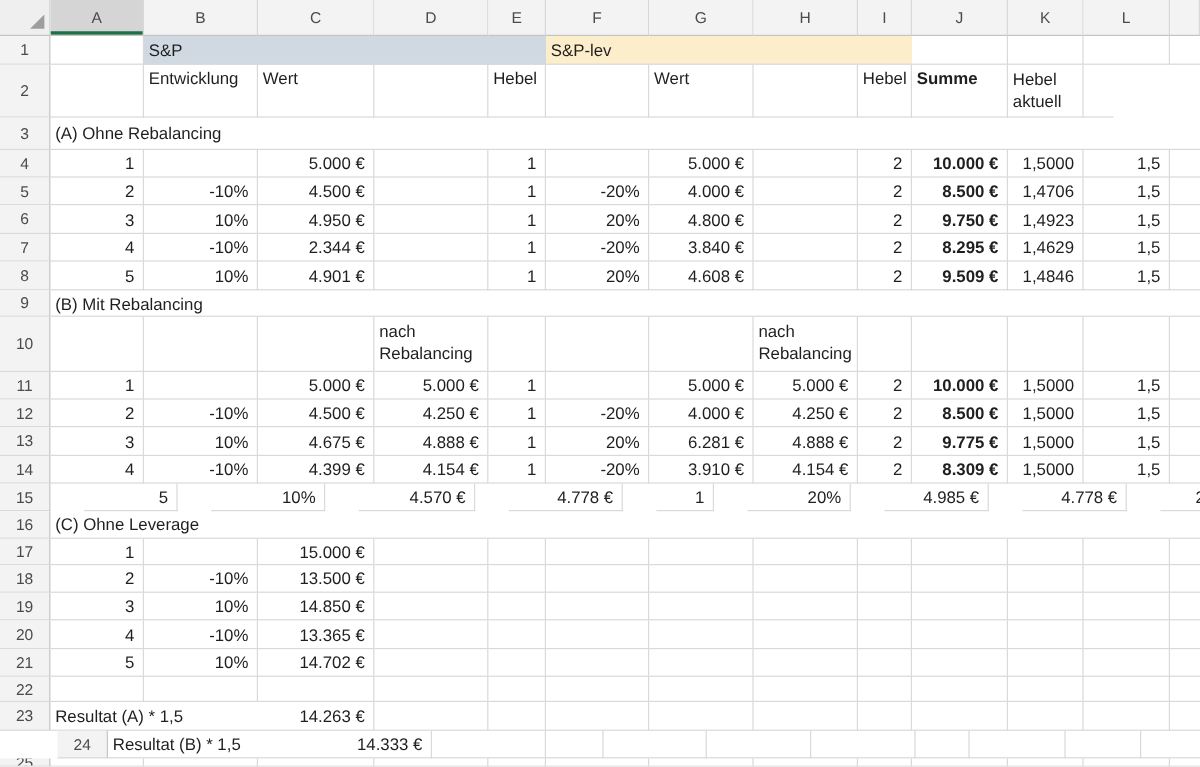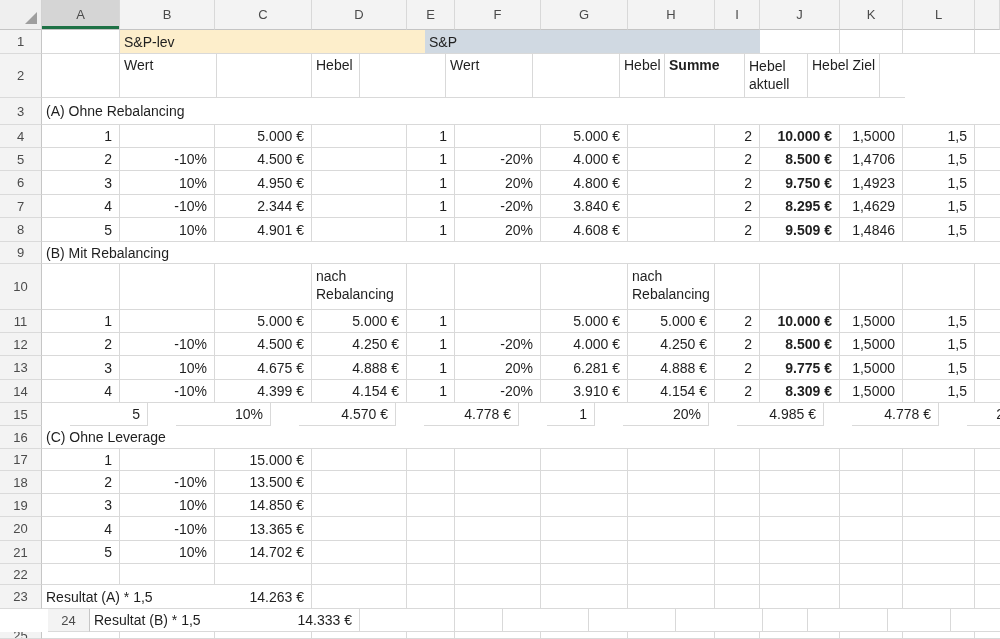--- a/index.html
+++ b/index.html
@@ -87,40 +87,40 @@
       <div class="colhdr" style="flex-basis: 80px;">J</div>
       <div class="colhdr" style="flex-basis: 63px;">K</div>
       <div class="colhdr" style="flex-basis: 72px;">L</div>
       <div class="colhdr" style="flex-basis: 25px;"></div>
     </div>
   <div id="rows">
 
   <div class="row" style="height: 24px;">
         <div class="rowhdr">1</div>
         <div class="cell" style="flex-basis: 78px;"></div>
+        <div class="cell bg-sp" style="flex-basis: 335px;">S&amp;P</div>
         <div class="cell bg-lev" style="flex-basis: 305px;">S&amp;P-lev</div>
-        <div class="cell bg-sp" style="flex-basis: 335px;">S&amp;P</div>
         <div class="cell" style="flex-basis: 80px;"></div>
         <div class="cell" style="flex-basis: 63px;"></div>
         <div class="cell" style="flex-basis: 72px;"></div>
         <div class="cell noline" style="flex-basis: 25px;"></div>
       </div>
       <div class="row top" style="height: 44px;">
         <div class="rowhdr">2</div>
         <div class="cell" style="flex-basis: 78px;"></div>
+        <div class="cell" style="flex-basis: 95px;">Entwicklung</div>
         <div class="cell" style="flex-basis: 97px;">Wert</div>
         <div class="cell" style="flex-basis: 95px;"></div>
         <div class="cell" style="flex-basis: 48px;">Hebel</div>
         <div class="cell" style="flex-basis: 86px;"></div>
         <div class="cell" style="flex-basis: 87px;">Wert</div>
         <div class="cell" style="flex-basis: 87px;"></div>
         <div class="cell" style="flex-basis: 45px;">Hebel</div>
         <div class="cell bold" style="flex-basis: 80px;">Summe</div>
         <div class="cell wrap" style="flex-basis: 63px;">Hebel aktuell</div>
-        <div class="cell" style="flex-basis: 72px;">Hebel Ziel</div>
         <div class="cell noline" style="flex-basis: 25px;"></div>
       </div>
       <div class="row" style="height: 27px;">
         <div class="rowhdr">3</div>
         <div class="cell noline" style="flex-basis: 958px;">(A) Ohne Rebalancing</div>
       </div>
       <div class="row" style="height: 23px;">
         <div class="rowhdr">4</div>
         <div class="cell right" style="flex-basis: 78px;">1</div>
         <div class="cell" style="flex-basis: 95px;"></div>

